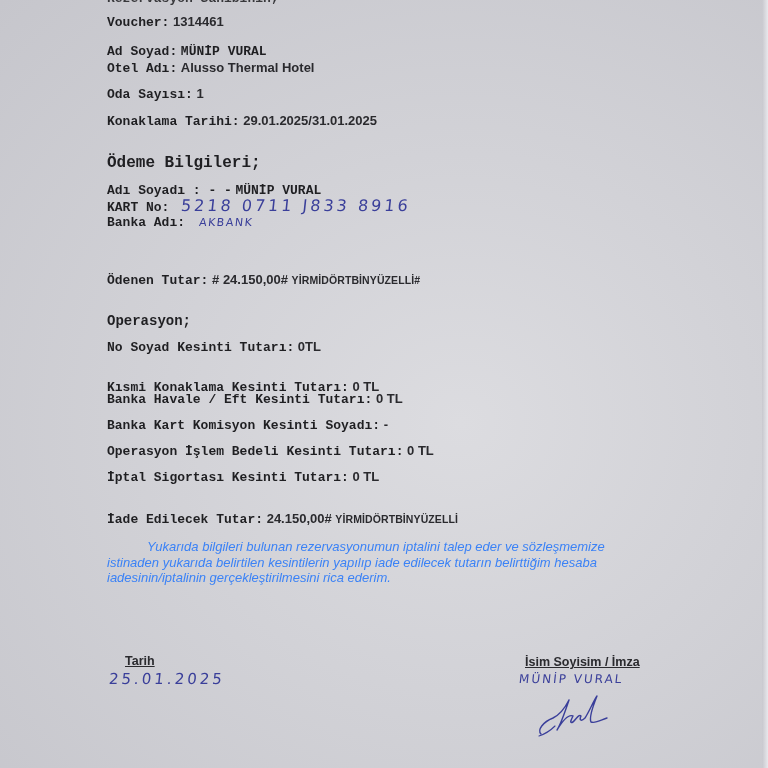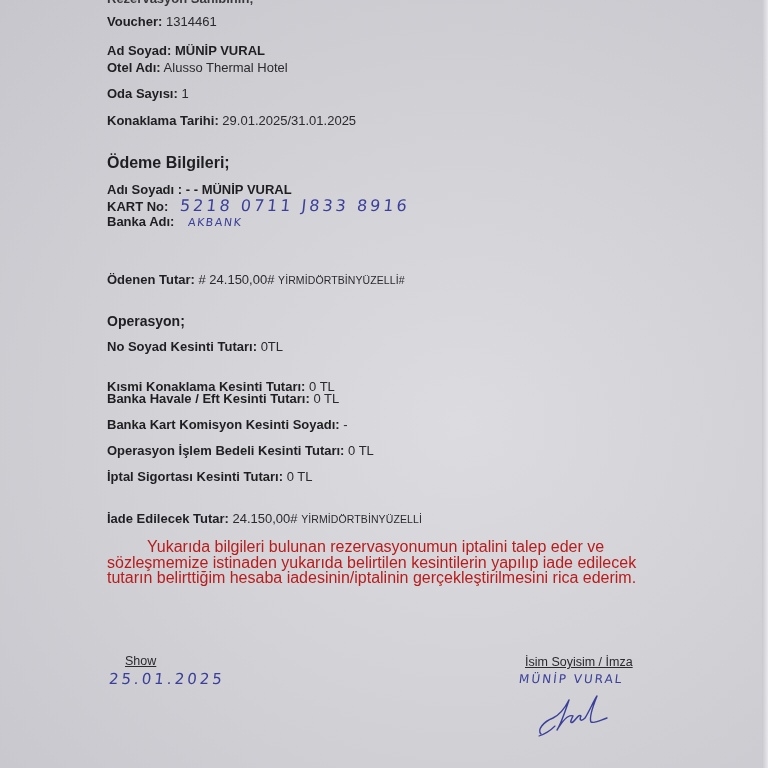--- a/index.html
+++ b/index.html
@@ -8,39 +8,39 @@
       background: radial-gradient(ellipse at 60% 55%, #dcdce0 0%, #d2d2d7 45%, #c6c6cc 100%);
       font-family: "Liberation Sans", sans-serif;
       color: #1f1f22;
     }
     .page-edge {
       position: absolute; top: 0; right: 0; width: 6px; height: 768px;
       background: linear-gradient(to right, #c8c8ce, #e8e8ec);
     }
     .doc { position: absolute; left: 107px; top: 0; width: 620px; }
     .line { position: absolute; left: 0; white-space: nowrap; font-size: 13px; }
-    .b { font-weight: bold; }
-    .n { font-weight: normal; color: #2a2a2e; }
+    .b { font-weight: bold; font-family: Liberation Mono, monospace; }
+    .n { font-weight: bold; color: #2a2a2e; }
     .caps-small { font-size: 10.5px; letter-spacing: 0.1px; }
     .hand {
       font-family: "DejaVu Sans", sans-serif;
       color: #3a3f9a;
       font-weight: normal;
       letter-spacing: 2px;
       transform: skewX(-6deg);
       display: inline-block;
     }
     .hand-card { font-size: 16px; letter-spacing: 3px; margin-left: 8px; }
     .hand-bank { font-size: 11px; letter-spacing: 1.5px; margin-left: 10px; }
     .hand-date { font-size: 15px; letter-spacing: 3px; }
     .hand-name { font-size: 12px; letter-spacing: 2px; }
     .cut { top: -9px; opacity: 0.85; }
     .para {
       position: absolute; left: 0; top: 539px; width: 540px;
-      font-size: 16px; line-height: 15.5px; color: #b91c1c;
+      font-size: 13px; line-height: 15.5px; color: #3b82f6; font-style: italic;
     }
     .para .indent { display: inline-block; width: 40px; }
     .u { text-decoration: underline; font-size: 12.5px; }
     .sig-label { position: absolute; white-space: nowrap; }
     .signature { position: absolute; left: 535px; top: 690px; }
   </style>
 </head>
 <body>
 
 <div class="page-edge"></div>
@@ -128,21 +128,21 @@
     <span class="b">İade Edilecek Tutar:</span>
     <span class="n">24.150,00#</span>
     <span class="n caps-small">YİRMİDÖRTBİNYÜZELLİ</span>
   </div>
 
   <div class="para">
     <span class="indent"></span><span>Yukarıda bilgileri bulunan rezervasyonumun iptalini talep eder ve sözleşmemize istinaden yukarıda belirtilen kesintilerin yapılıp iade edilecek tutarın belirttiğim hesaba iadesinin/iptalinin gerçekleştirilmesini rica ederim.</span>
   </div>
 
   <div class="sig-label" style="left:18px; top:651px">
-    <span class="u n">Show</span>
+    <span class="u n">Tarih</span>
   </div>
   <div class="sig-label" style="left:2px; top:670px">
     <span class="hand hand-date">25.01.2025</span>
   </div>
 
   <div class="sig-label" style="left:418px; top:652px">
     <span class="u n">İsim Soyisim / İmza</span>
   </div>
   <div class="sig-label" style="left:412px; top:669px">
     <span class="hand hand-name">MÜNİP VURAL</span>

